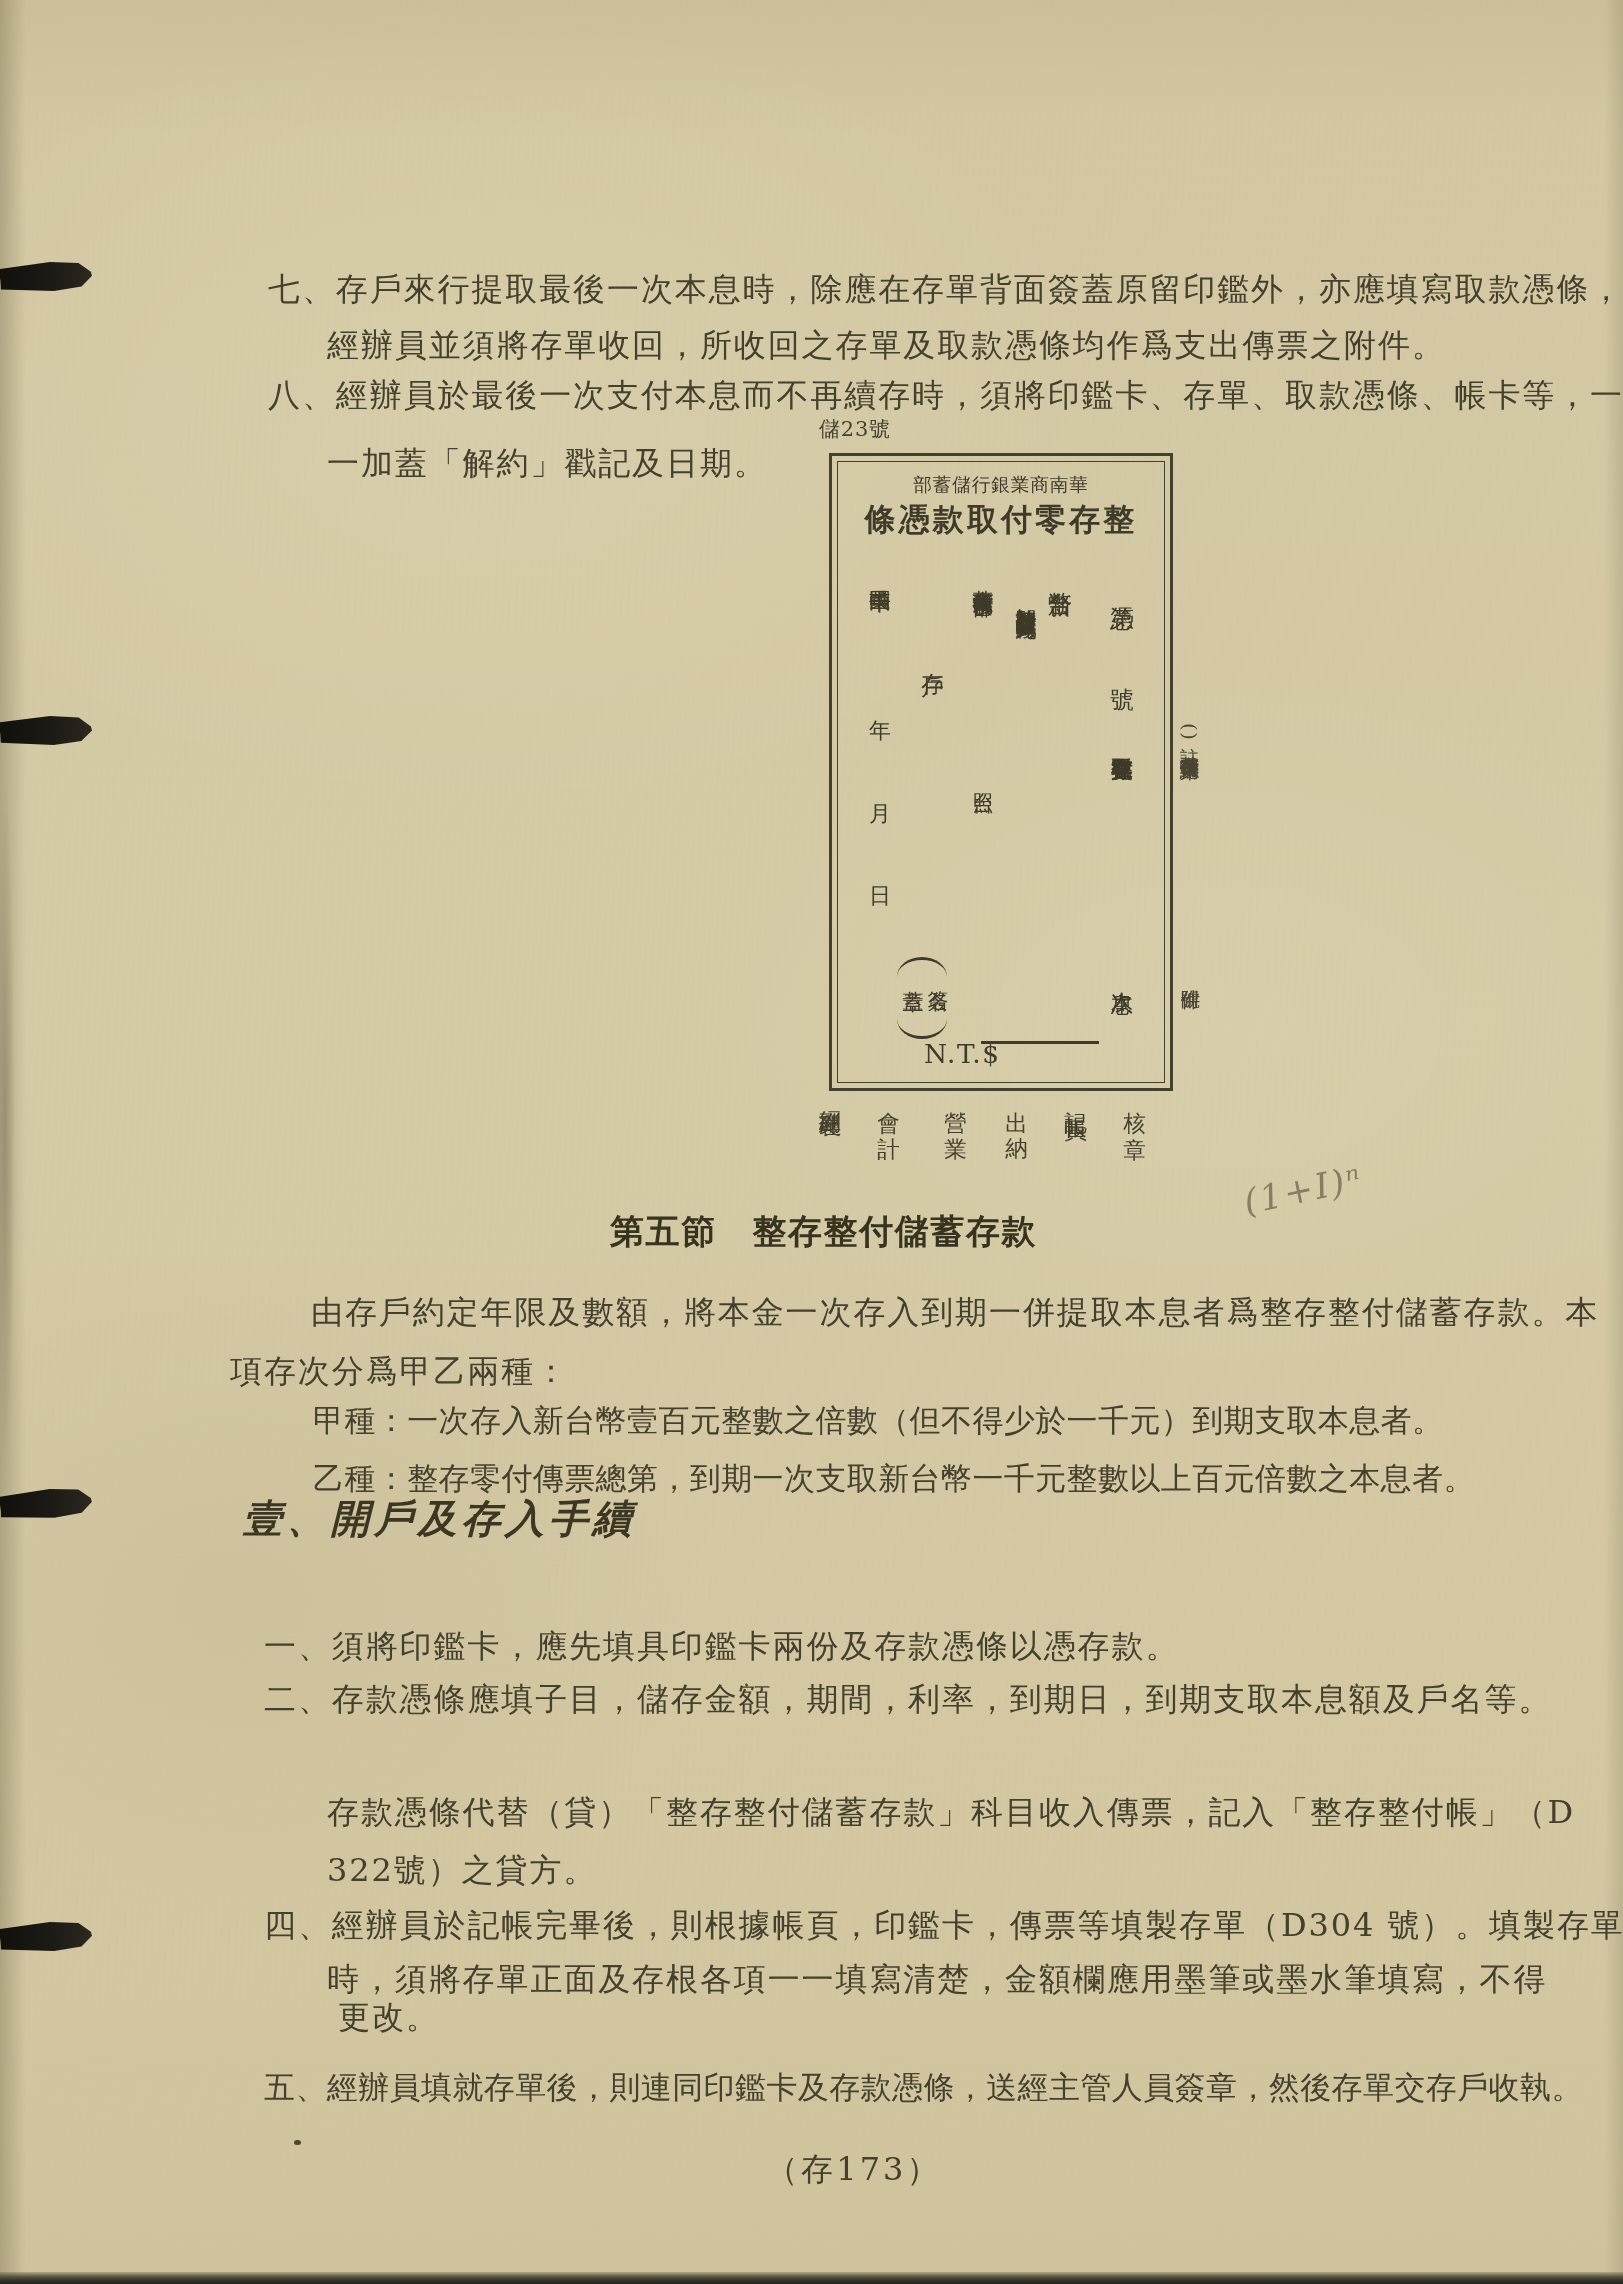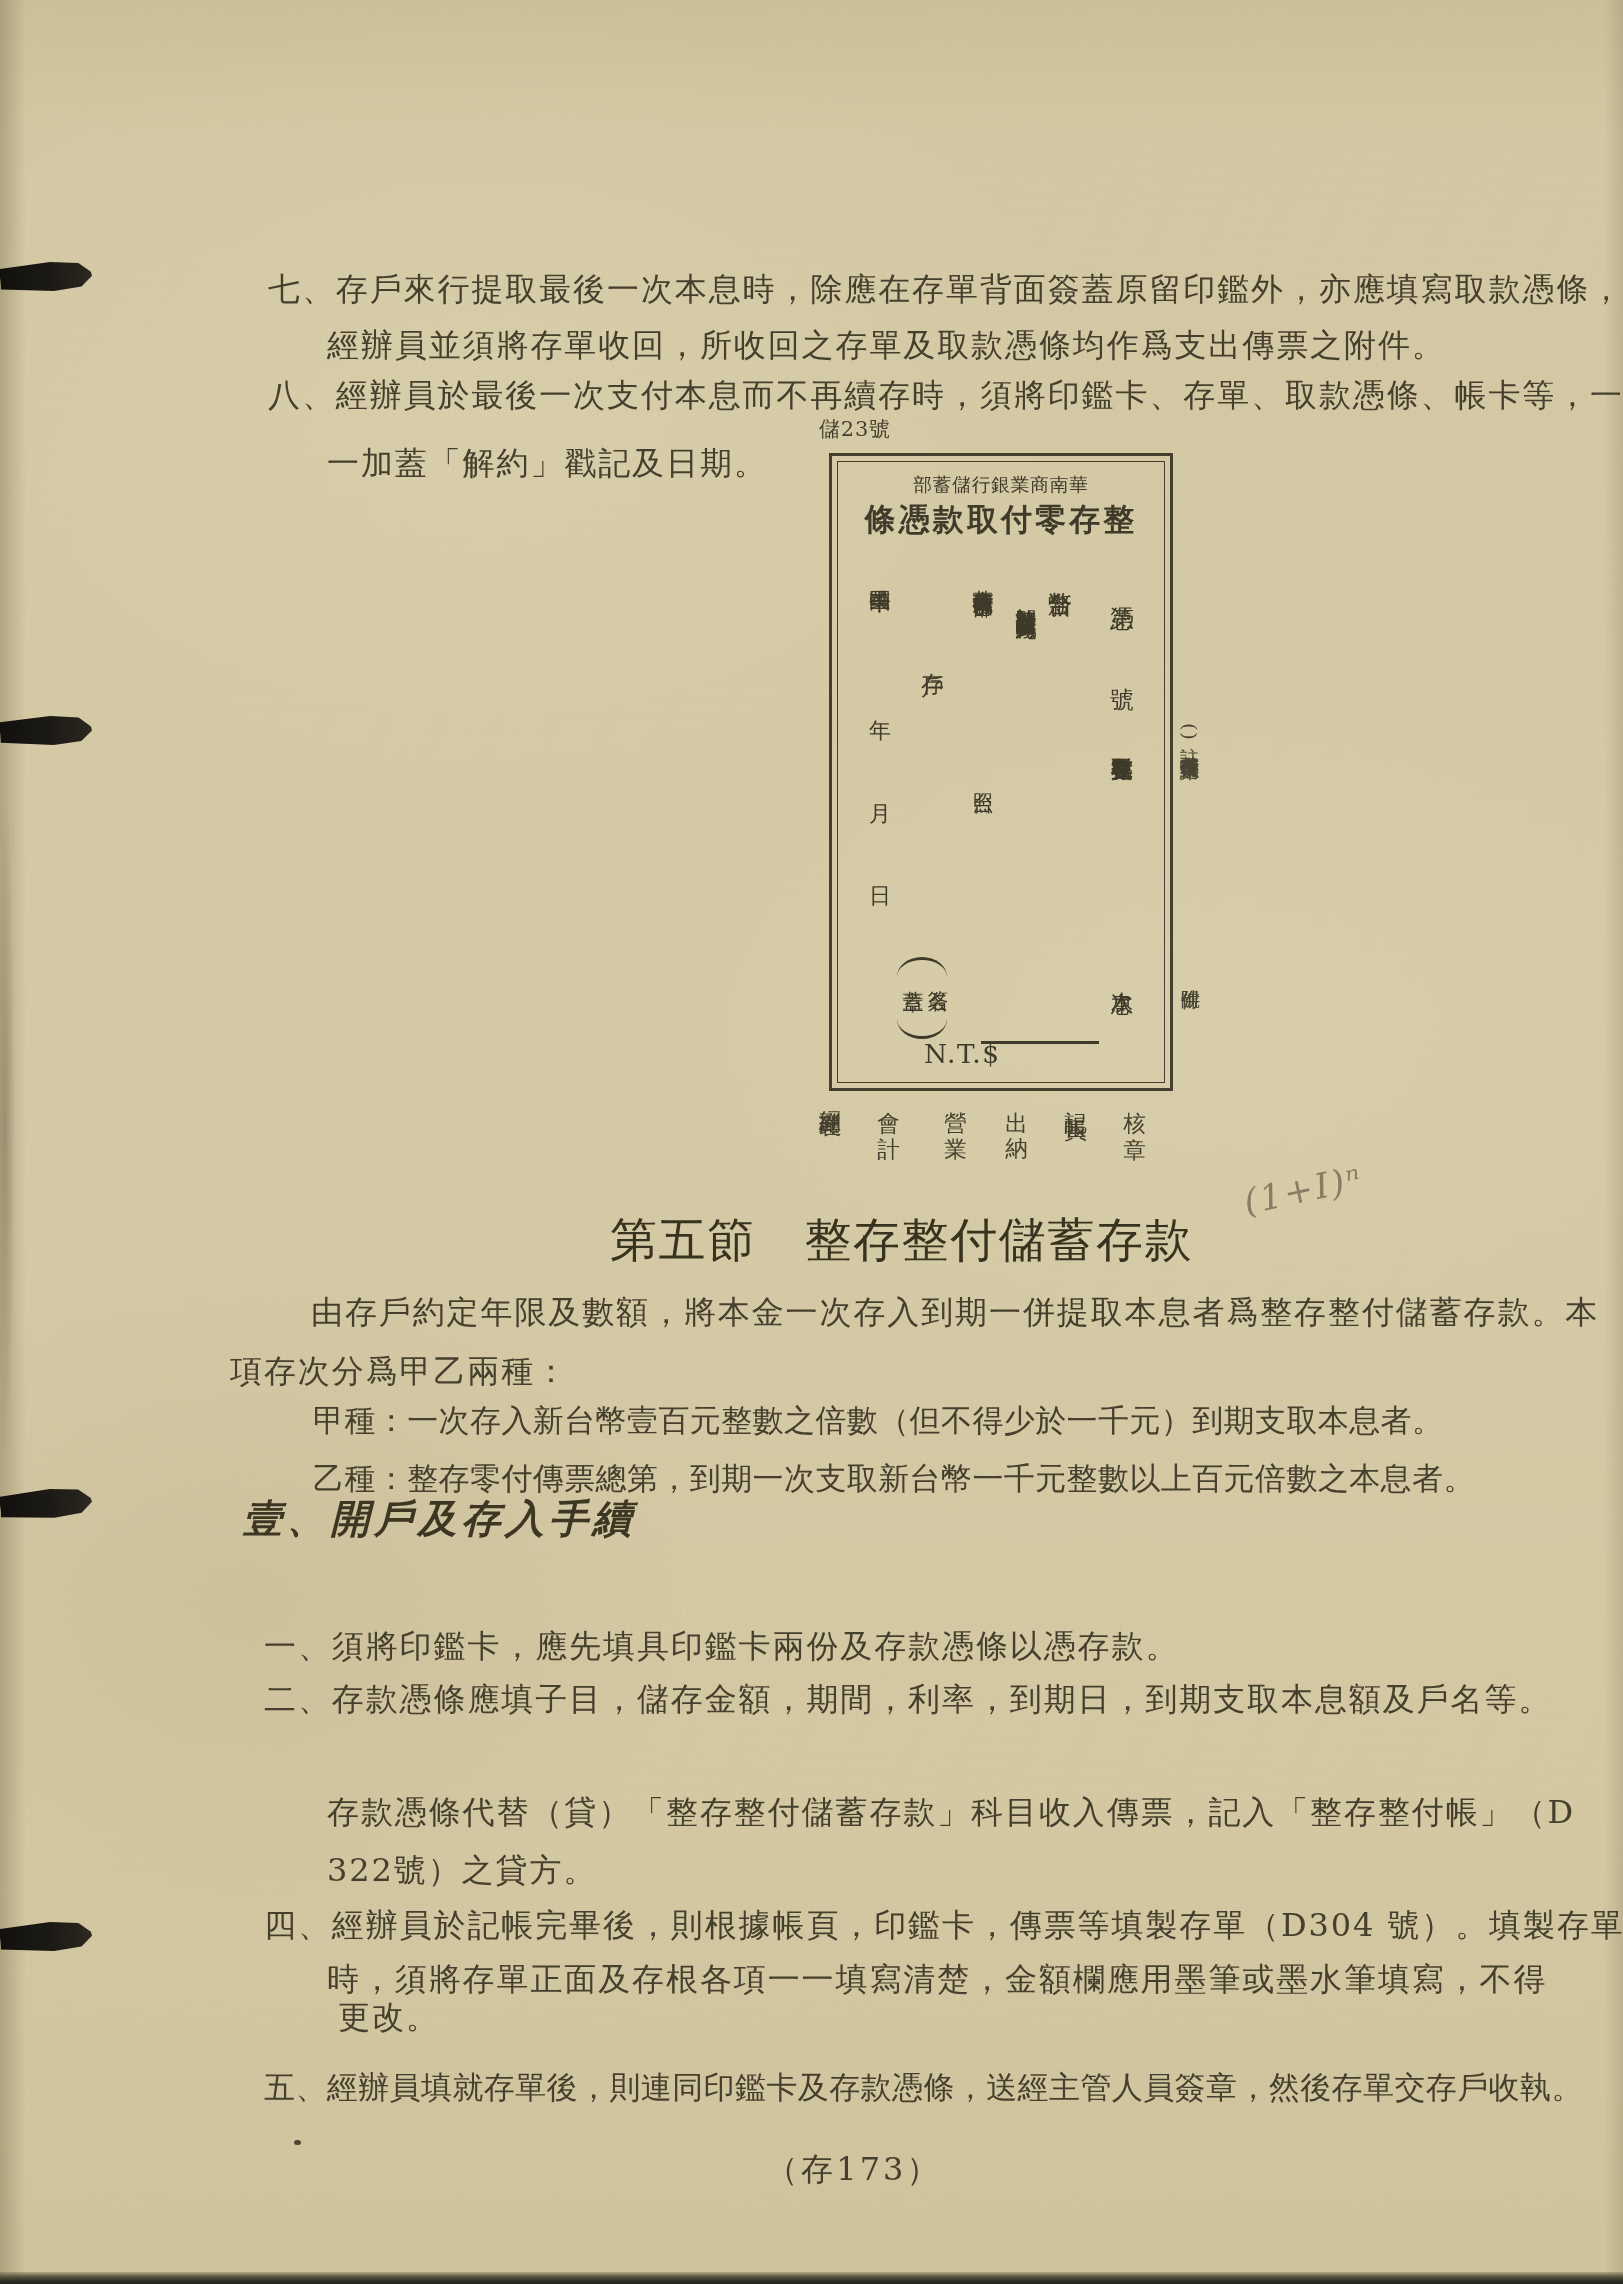--- a/index.html
+++ b/index.html
@@ -24,21 +24,21 @@
     background:linear-gradient(270deg, rgba(110,100,70,.22), rgba(110,100,70,0));}
   .bottom-strip{position:absolute;left:0;bottom:0;width:100%;height:12.4px;
     background:linear-gradient(180deg, rgba(90,88,66,.25), #55543f 40%, #2e2f25 75%, #23241c);}
   .cord{position:absolute;left:0;height:31px;width:92px;
     background:linear-gradient(90deg,#11100d 0%,#1c1a15 55%,#26231c 85%,#2e2a22 100%);
     clip-path:polygon(0 18%, 55% 4%, 86% 12%, 99% 42%, 100% 55%, 88% 88%, 58% 98%, 0 84%);
     filter:drop-shadow(0 2.3px 3.1px rgba(80,70,45,.55));}
   .t{position:absolute;color:#453f2d;font-size:32px;letter-spacing:1.9px;white-space:nowrap;}
   .tight{letter-spacing:0.4px;font-size:31px;}
   .v{writing-mode:vertical-rl;}
-  .h1{font-size:47px;font-weight:normal;color:#38331f;letter-spacing:1.6px;text-align:right;}
+  .h1{font-size:34px;font-weight:bold;color:#38331f;letter-spacing:1.6px;text-align:right;}
   .h2{font-size:39px;font-weight:bold;font-style:italic;color:#3c3623;letter-spacing:4.7px;}
   .form-box{position:absolute;left:829px;top:453px;width:338px;height:632px;
     border:3.1px solid #45402e;}
   .form-inner{position:absolute;inset:4.7px;border:1.6px solid #45402e;}
   .f{position:absolute;color:#3f3a29;white-space:nowrap;}
   .fv{writing-mode:vertical-rl;}
   .arc{position:absolute;width:50px;height:17px;border:0 solid #3f3a29;}
   .arc-top{border-top-width:3.1px;border-radius:50% 50% 0 0 / 100% 100% 0 0;}
   .arc-bot{border-bottom-width:3.1px;border-radius:0 0 50% 50% / 0 0 100% 100%;}
   .nts-line{position:absolute;width:118px;border-bottom:3.1px solid #3f3a29;}

